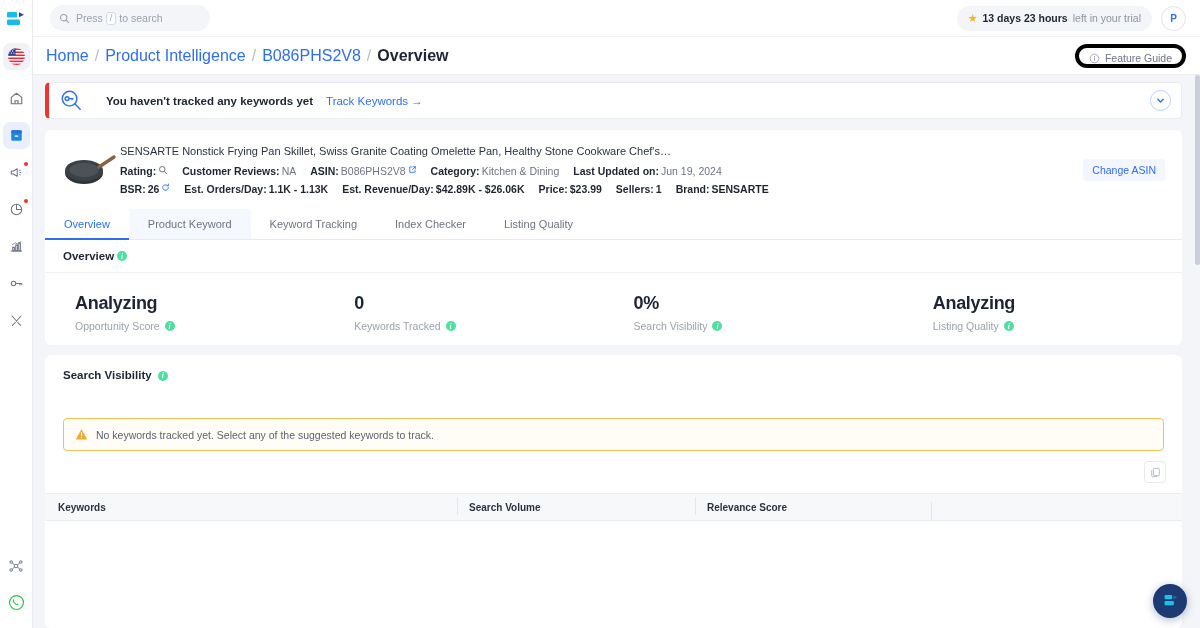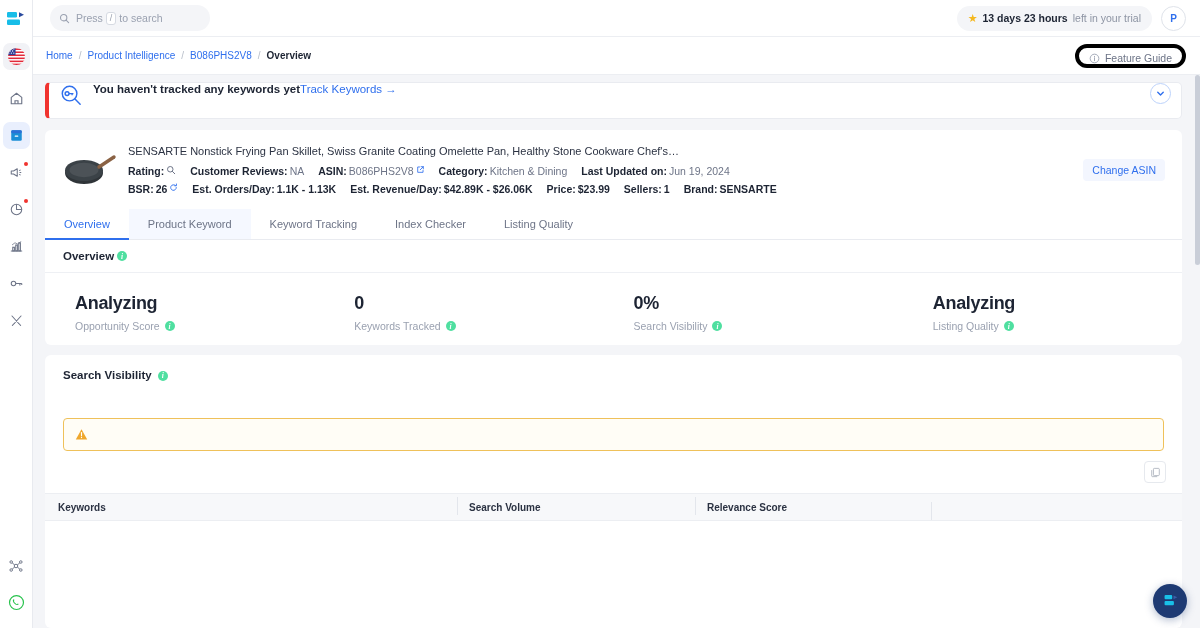--- a/index.html
+++ b/index.html
@@ -59,55 +59,55 @@
     font-size: 10px; font-weight: 700; display: flex; align-items: center; justify-content: center;
     cursor: pointer;
   }
 
   
   #crumbbar {
     position: absolute; left: 33px; top: 37px; width: 1167px; height: 38px;
     background: #fff; border-bottom: 1px solid #eceef2;
     display: flex; align-items: center; z-index: 18;
   }
-  #crumbs { margin-left: 13px; font-size: 10px; display: flex; gap: 6px; }
+  #crumbs { margin-left: 13px; font-size: 16px; display: flex; gap: 6px; }
   #crumbs a { color: #2f6fed; text-decoration: none; cursor: pointer; }
   #crumbs .sep { color: #b9bfca; }
   #crumbs .cur { color: #1d2433; font-weight: 700; }
   #featureguide {
     margin-left: auto; margin-right: 14px; height: 24px; border-radius: 12px;
     border: 4px solid #000000; background: #fff; display: flex; align-items: flex-end;
     gap: 5px; padding: 0 10px; font-size: 10.5px; color: #6d7487; cursor: pointer;
   }
 
   
   #page { position: absolute; left: 33px; top: 75px; width: 1167px; height: 553px; }
 
   
   #alert {
     position: absolute; left: 12px; top: 7px; width: 1137px; height: 37px;
     background: #fff; border: 1px solid #e9ebf0; border-left: 4px solid #f0332f;
-    border-radius: 5px; display: flex; padding: 0 10px;
+    border-radius: 5px; display: flex; align-items: center; padding: 0 10px; gap: 13px;
   }
   #alert .keyglass { margin-right: 9px; display:flex; }
   #alert .msg { font-size: 11.5px; font-weight: 700; color: #1d2433; }
   #alert .track { font-size: 11.5px; color: #2f6fed; cursor: pointer; }
   #alert .chev {
     margin-left: auto; width: 21px; height: 21px; border-radius: 50%;
     border: 1px solid #bcd2fb; display: flex; align-items: center; justify-content: center;
     cursor: pointer; background: #fff;
   }
 
   
   #prodcard {
     position: absolute; left: 12px; top: 55px; width: 1137px; height: 79px;
     background: #fff; border-radius: 6px 6px 0 0; display: flex; align-items: center;
   }
   #prodthumb { width: 58px; height: 58px; margin-left: 17px; display:flex; align-items:center; justify-content:center; }
-  #prodinfo { margin-left: 8px; flex: 1 1 auto; }
+  #prodinfo { margin-left: 0; flex: 1 1 auto; }
   #prodtitle { font-size: 11px; color: #2b3242; margin-bottom: 8px; }
   .metarow { font-size: 10.5px; color: #6d7487; display: flex; align-items: center; flex-wrap: wrap; gap: 0; margin-bottom: 6px; }
   .metarow .grp { margin-right: 14px; display: flex; align-items: flex-start; gap: 2px; white-space: nowrap; }
   .metarow .k { font-weight: 700; color: #1d2433; }
   .metarow .v { color: #6d7487; }
   #changeasin {
     margin-right: 17px; background: #f3f6fe; color: #2f6fed; font-size: 10.5px;
     border-radius: 4px; padding: 5px 9px; cursor: pointer; white-space: nowrap;
   }
 
@@ -493,20 +493,21 @@
       <span>Search Visibility</span>
       <span class="iinfo">i</span>
     </div>
 
     <div id="svwarn">
       <svg width="13" height="13" viewBox="0 0 16 16">
         <path d="M8 1.6 L15 14 H1 Z" fill="#efa72c"></path>
         <path d="M8 5.6 v4" stroke="#fff" stroke-width="1.4" stroke-linecap="round"></path>
         <circle cx="8" cy="11.7" r=".8" fill="#fff"></circle>
       </svg>
+      <span class="txt">No keywords tracked yet. Select any of the suggested keywords to track.</span>
     </div>
 
     <div id="copybtn">
       <svg width="11" height="11" viewBox="0 0 16 16" fill="none" stroke="#a9afba" stroke-width="1.2">
         <rect x="5" y="2" width="8.5" height="10.5" rx="1.2"></rect>
         <path d="M10.5 14 H3.5 a1 1 0 0 1-1-1 V4.5"></path>
       </svg>
     </div>
 
     <div id="thead">

